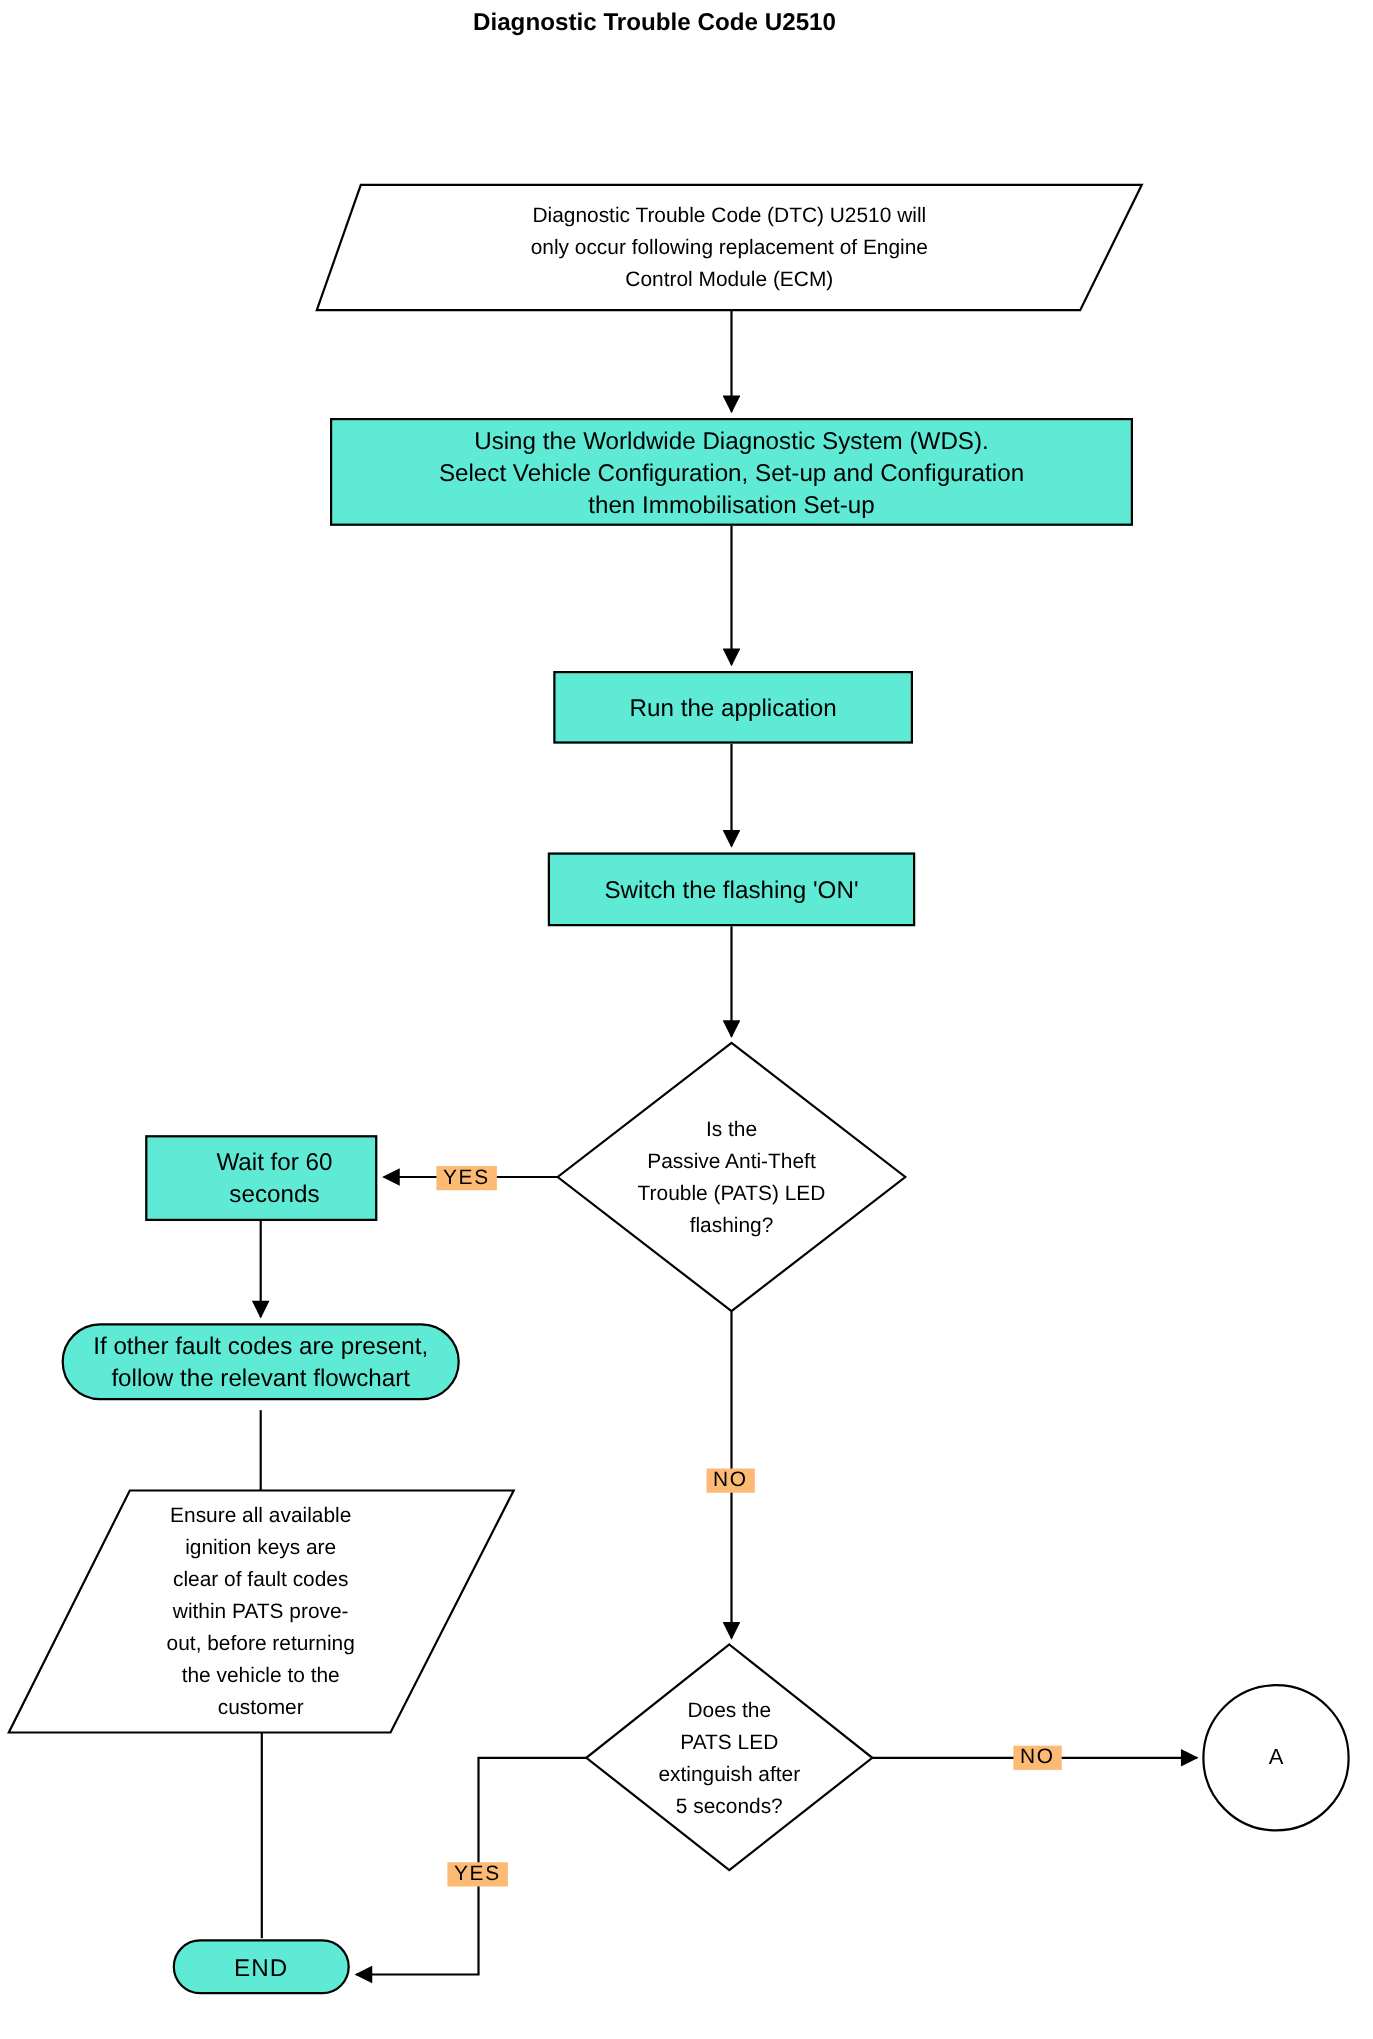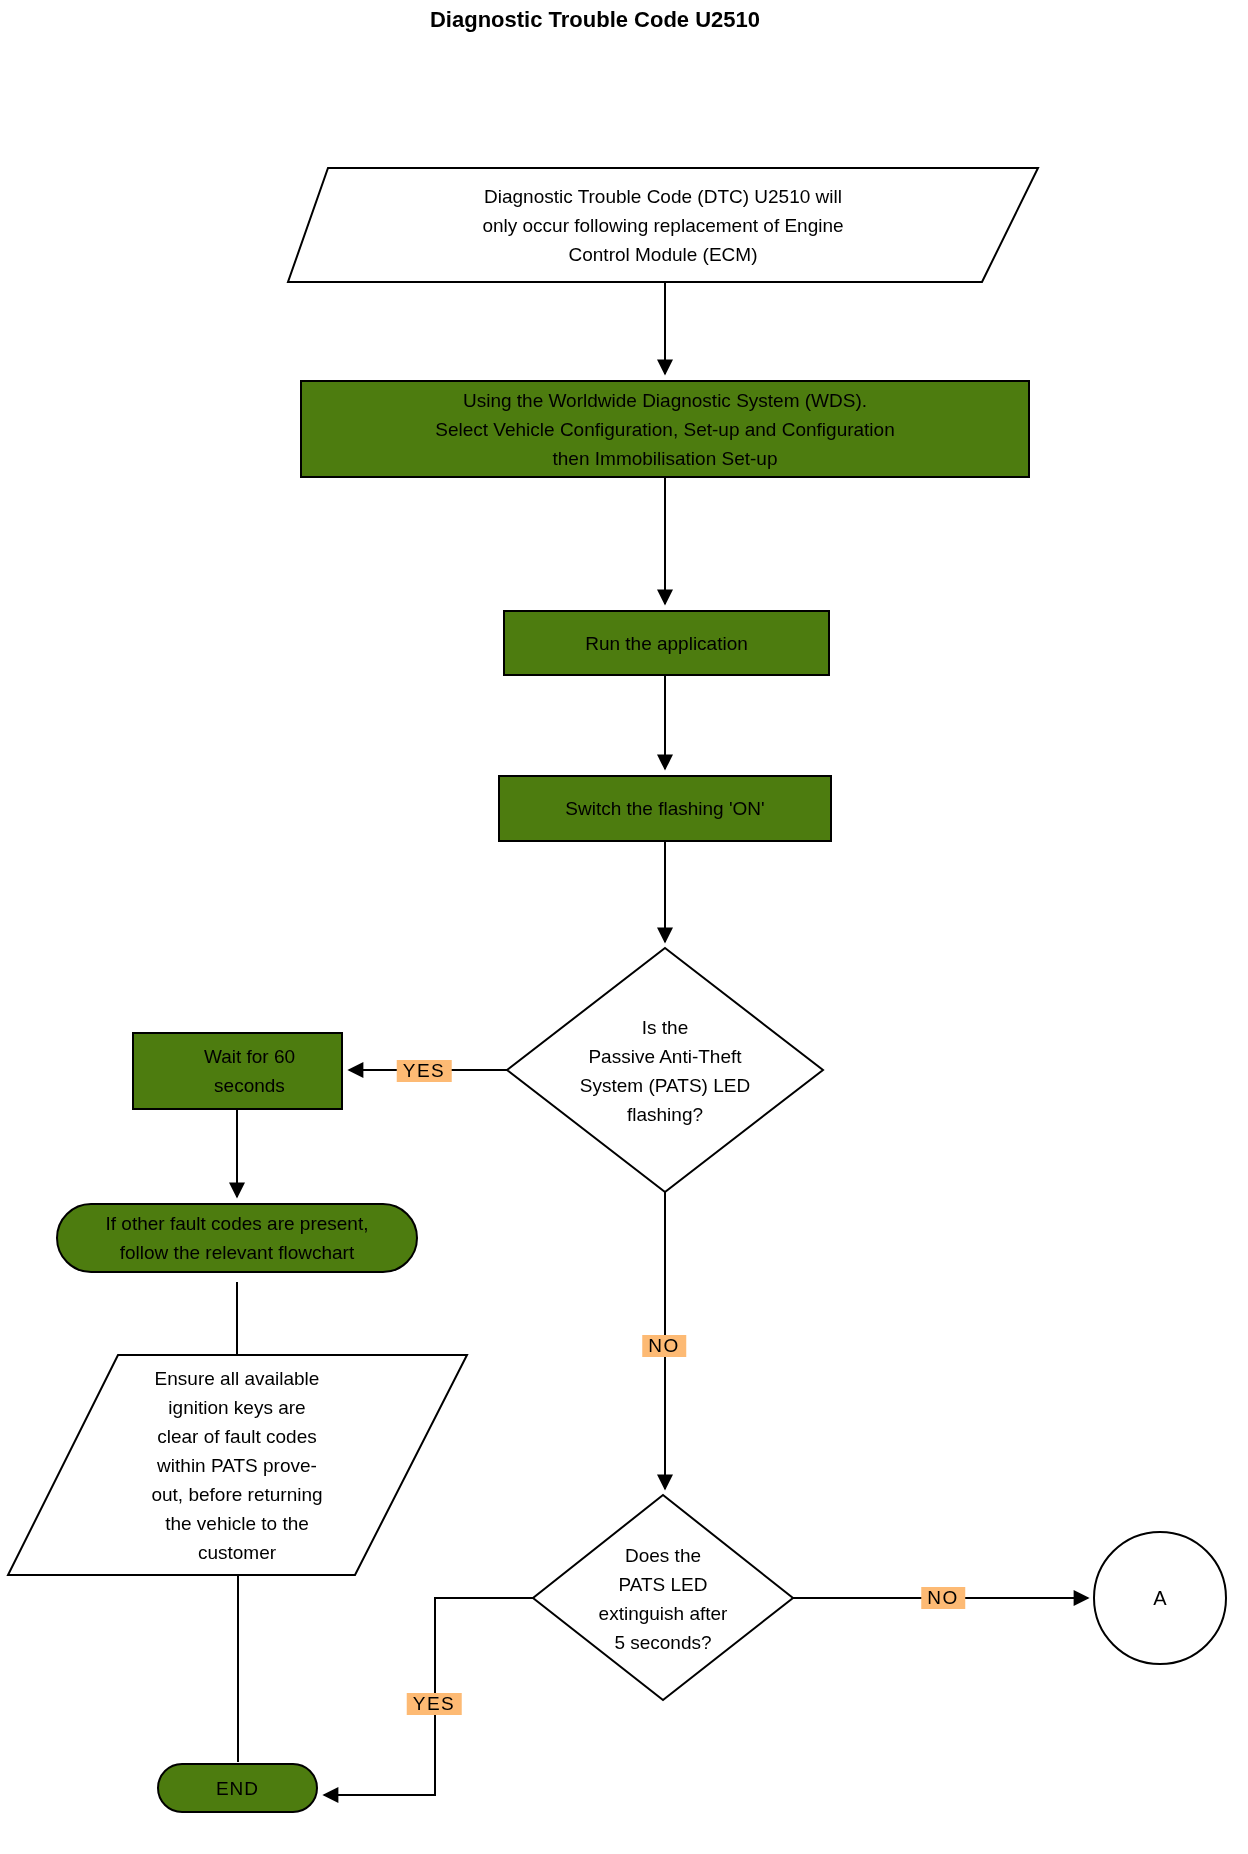--- a/index.html
+++ b/index.html
@@ -36,27 +36,27 @@
     justify-content: center;
     text-align: center;
     white-space: pre-line;
     font-size: 19px;
     line-height: 29px;
   }
   .box {
     position: absolute;
     box-sizing: border-box;
     border: 2px solid #000000;
-    background: #4d7c0f;
+    background: #5eead4;
     display: flex;
     align-items: center;
     justify-content: center;
     text-align: center;
     white-space: pre-line;
-    font-size: 19px;
+    font-size: 22px;
     line-height: 29px;
   }
   .edge-label {
     position: absolute;
     transform: translate(-50%, -50%);
     background: #fdba74;
     padding: 0 6px;
     font-size: 19px;
     letter-spacing: 1.5px;
   }
@@ -95,21 +95,21 @@
   <div class="title">
     <div>Diagnostic Trouble Code U2510</div>
   </div>
 
   <div class="node-text" style="left:313px; top:172px; width:700px; height:106px;">Diagnostic Trouble Code (DTC) U2510 will
 only occur following replacement of Engine
 Control Module (ECM)</div>
 
   <div class="node-text" style="left:525px; top:1012px; width:280px; height:118px;">Is the
 Passive Anti-Theft
-System (PATS) LED
+Trouble (PATS) LED
 flashing?</div>
 
   <div class="node-text" style="left:87px; top:1361px; width:300px; height:208px;">Ensure all available
 ignition keys are
 clear of fault codes
 within PATS prove-
 out, before returning
 the vehicle to the
 customer</div>
 

